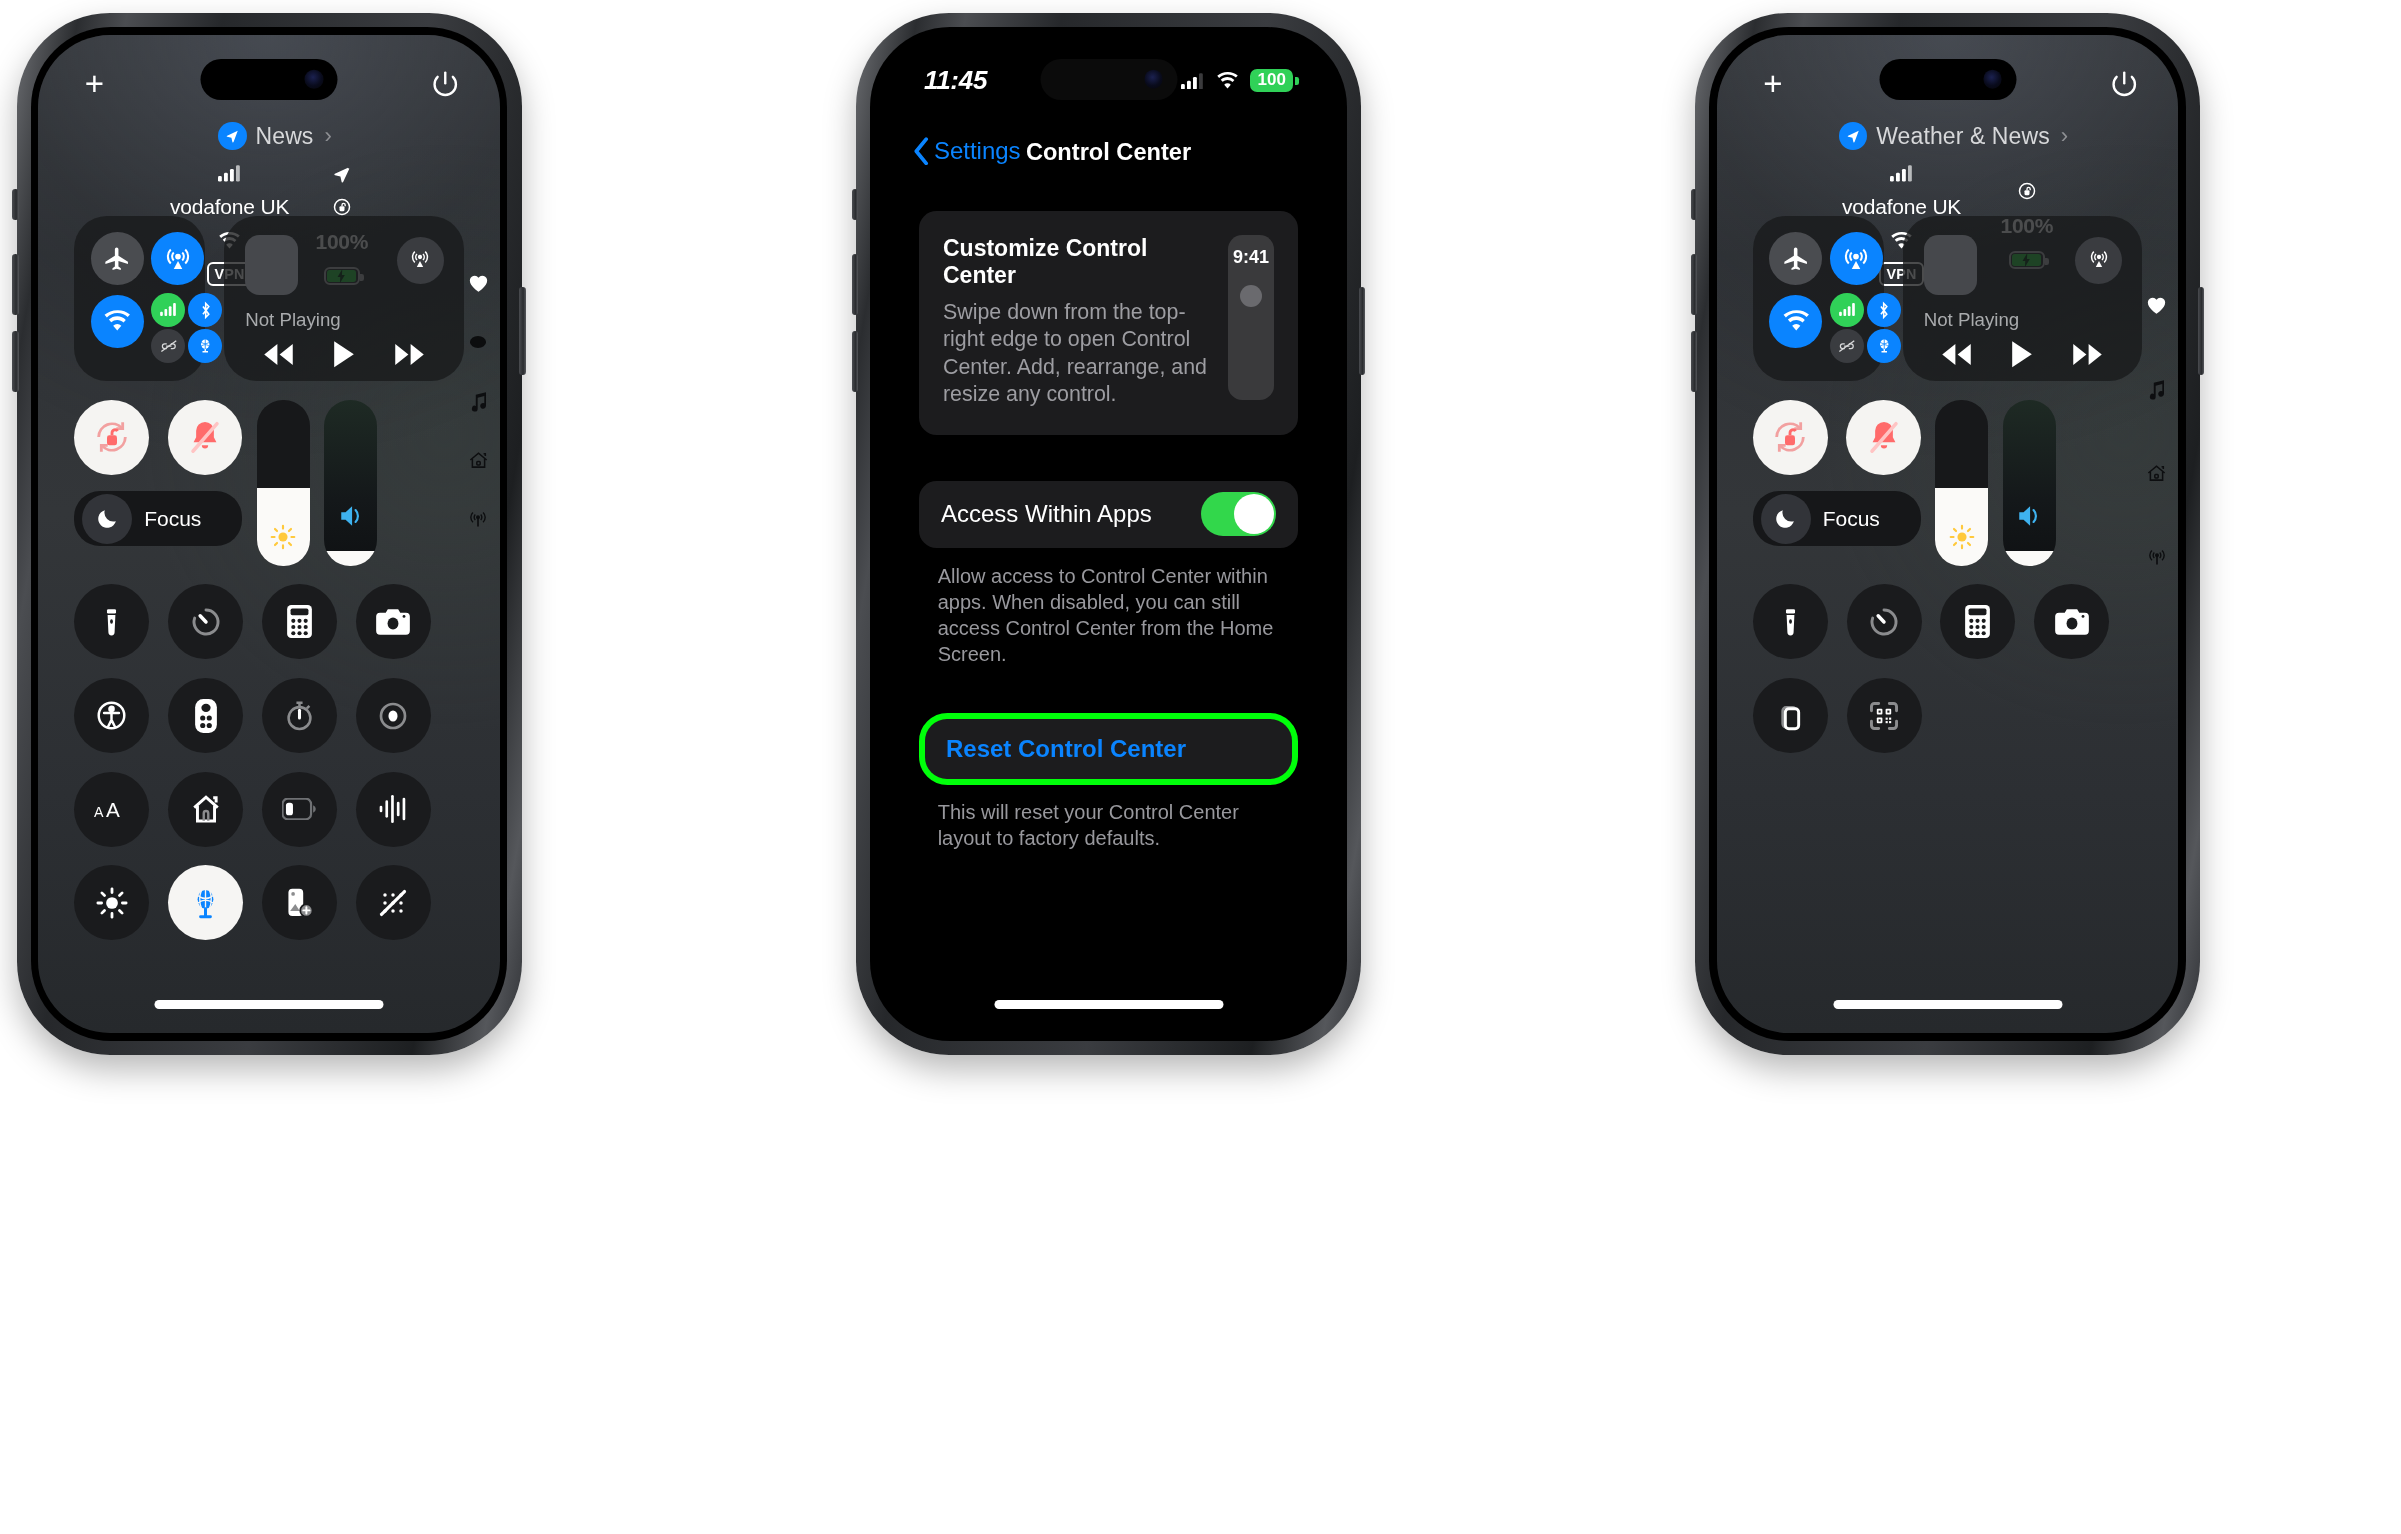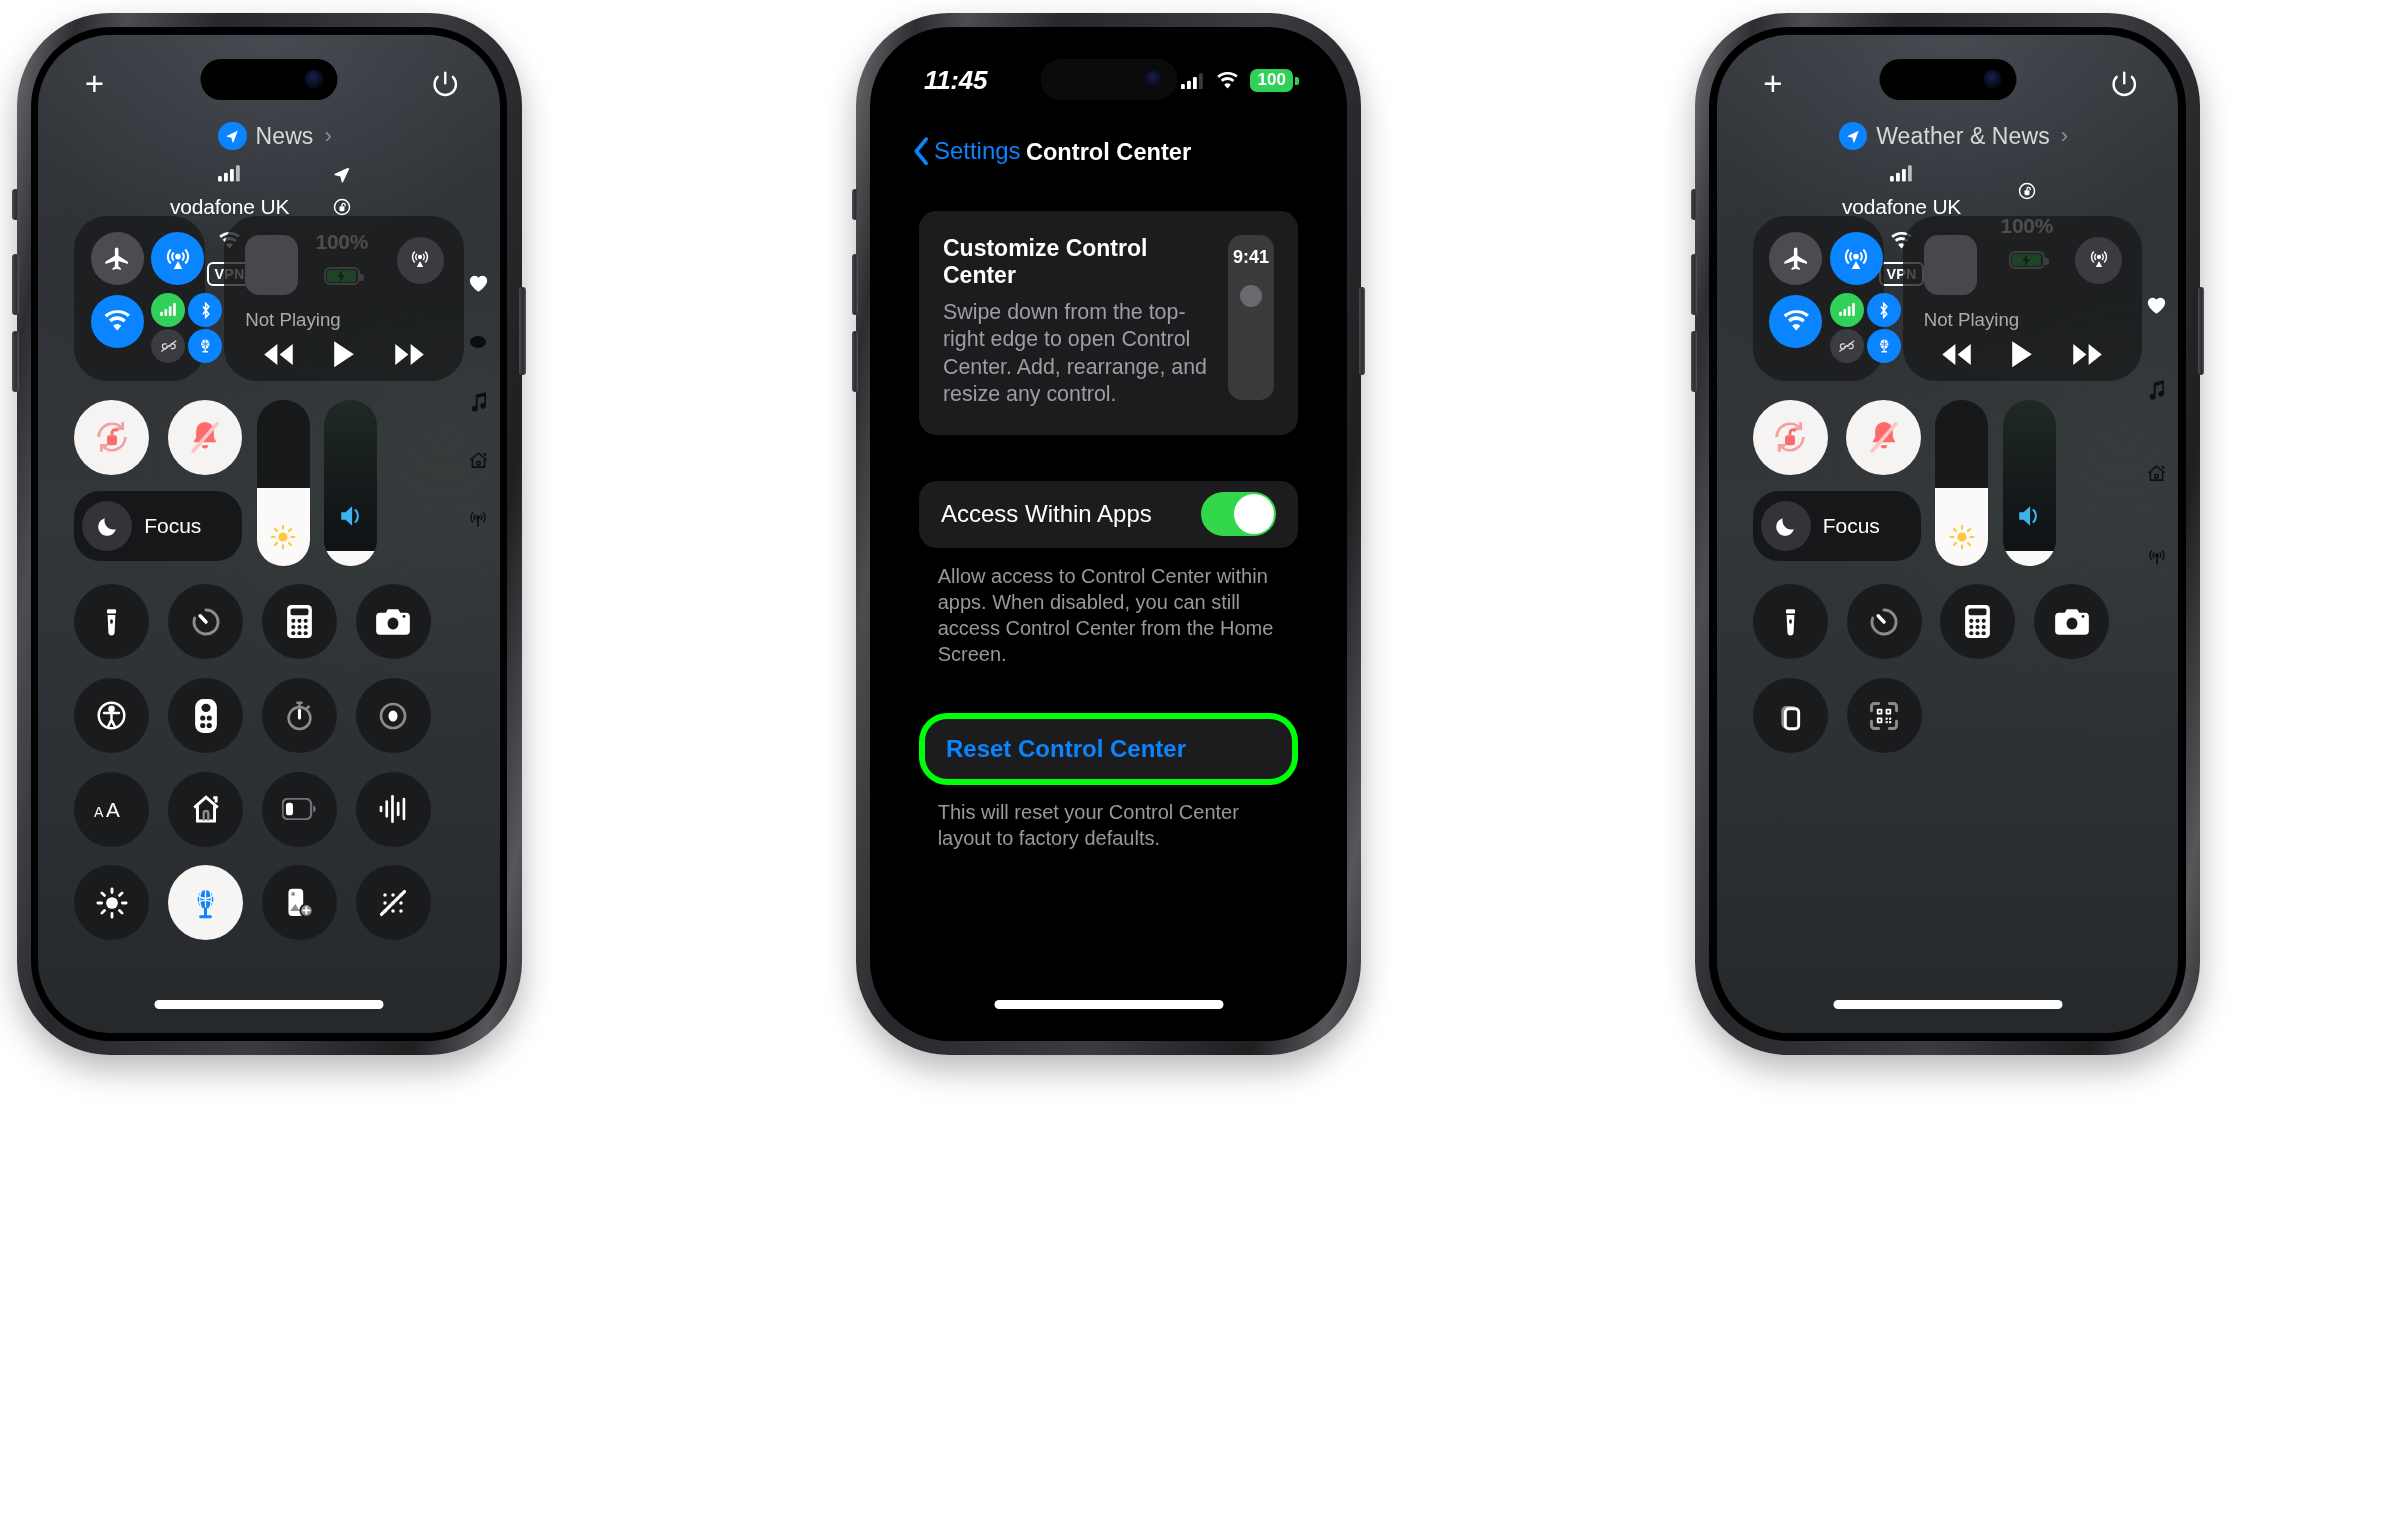--- a/index.html
+++ b/index.html
@@ -74,21 +74,21 @@
   .media { flex:1; height:165px; position:relative; }
   .media .art { position:absolute; left:21px; top:18.7px; width:53px; height:60px; border-radius:14.3px; background:#46484c; }
   .media .airplay { position:absolute; right:20px; top:21px; width:47px; height:47px; border-radius:50%; background:#3a3c40; display:flex; align-items:center; justify-content:center; }
   .media .np { position:absolute; left:21px; top:93px; font-size:18.7px; color:#a9abad; }
   .media .transport { position:absolute; left:0; right:0; bottom:12px; display:flex; align-items:center; justify-content:center; gap:38px; }
 
   .r2 { margin-top:18.7px; display:flex; gap:14.3px; align-items:flex-start; }
   .lockcol { width:168px; }
   .pill-row { display:flex; gap:18.7px; }
   .circ-white { width:75px; height:75px; border-radius:50%; background:#f5f4f2; display:flex; align-items:center; justify-content:center; }
-  .focus { margin-top:16.5px; width:168px; height:70px; border-radius:26px; background:#161719; display:flex; align-items:center; padding-left:7.7px; gap:12px; }
+  .focus { margin-top:16.5px; width:168px; height:55px; border-radius:26px; background:#161719; display:flex; align-items:center; padding-left:7.7px; gap:12px; }
   .focus .moon { width:50px; height:50px; border-radius:50%; background:#323439; display:flex; align-items:center; justify-content:center; }
   .focus .lbl { font-size:21px; color:#fff; }
 
   .slider { width:53px; height:166px; border-radius:26px; position:relative; overflow:hidden; }
   .slider .track { position:absolute; inset:0; }
   .slider .lvl { position:absolute; left:0; right:0; bottom:0; }
   .slider .sicon { position:absolute; left:0; right:0; bottom:15.4px; display:flex; justify-content:center; }
 
   .bright .track { background:#17181a; }
   .bright .lvl { height:47%; background:#fbfaf8; }

